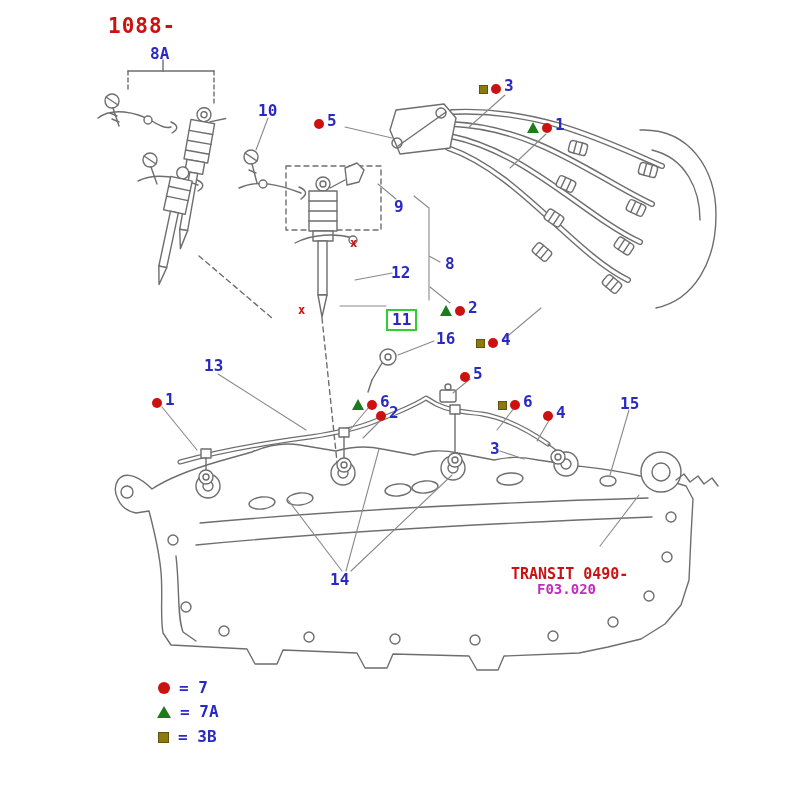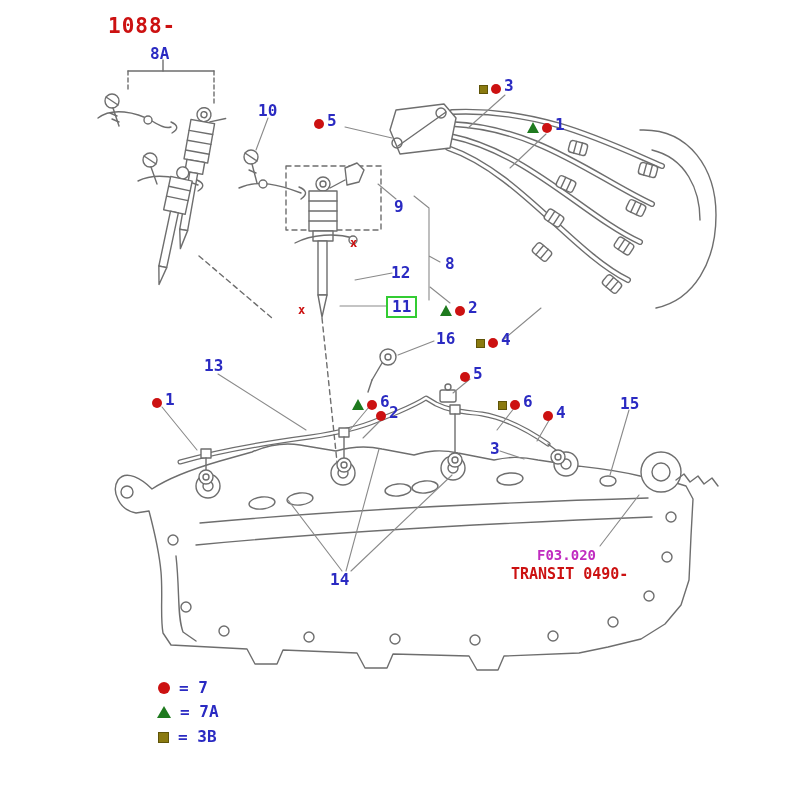--- a/index.html
+++ b/index.html
@@ -16,28 +16,28 @@
   body{font-family:"DejaVu Sans Mono","Liberation Mono",monospace;}
   .stage{position:relative;width:800px;height:800px;background:#fff;overflow:hidden;padding-left:28px;}
   svg.art{position:absolute;left:0;top:0;}
   .title{position:absolute;left:108px;top:14px;color:var(--red);font-size:21px;font-weight:bold;letter-spacing:1px;}
   .co{position:absolute;display:flex;align-items:flex-end;gap:3px;line-height:1;}
   .lbl{color:var(--blue);font-size:16px;font-weight:bold;line-height:1;}
   .m{display:inline-block;flex:none;}
   .dot{width:10px;height:10px;border-radius:50%;background:var(--red);}
   .tri{width:0;height:0;border-left:6px solid transparent;border-right:6px solid transparent;border-bottom:11px solid var(--green);}
   .sq{width:9px;height:9px;background:var(--olive);border:1px solid #5f5408;}
-  .boxed{border:2px solid var(--hl);padding:1px 4px;}
+  .boxed{border:2px solid var(--hl);padding:1px 4px;margin-top:13px;}
   .xmark{position:absolute;color:var(--red);font-size:12px;font-weight:bold;line-height:1;}
   .legend-row{position:absolute;display:flex;align-items:center;gap:9px;}
   .legend-row .lbl{font-size:16px;}
   .legend-row .dot{width:12px;height:12px;}
   .legend-row .tri{border-left-width:7px;border-right-width:7px;border-bottom-width:12px;}
   .legend-row .sq{width:11px;height:11px;}
-  .code-magenta{position:absolute;color:var(--magenta);font-size:14px;font-weight:bold;}
+  .code-magenta{position:absolute;color:var(--magenta);font-size:14px;font-weight:bold;margin-top:34px;}
   .code-red{position:absolute;color:var(--red);font-size:15px;font-weight:bold;text-align:right;}
 </style>
 </head>
 <body>
 
 <div class="stage">
 
   <svg class="art" width="800" height="800" viewBox="0 0 800 800" fill="none" stroke="#6e6e6e" stroke-width="1.4" stroke-linecap="round" stroke-linejoin="round">
 
     <g>

